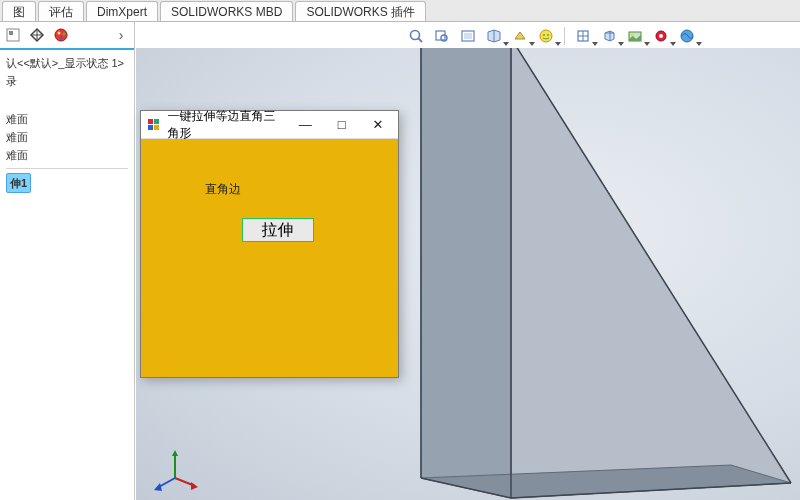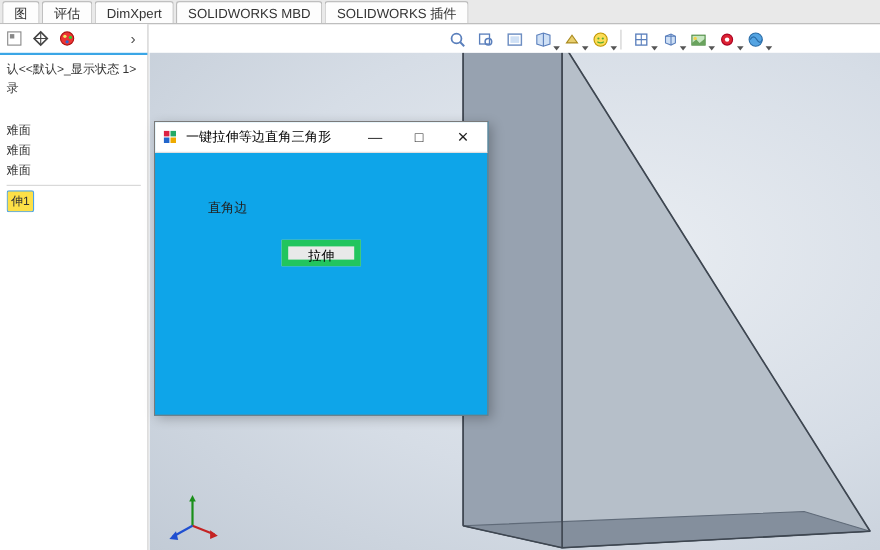--- a/index.html
+++ b/index.html
@@ -68,42 +68,43 @@
   .leftpanel .lp-head {
     height: 28px;
     border-bottom: 2px solid #3aa6e6;
     display: flex; align-items: center; gap: 6px;
     padding-left: 4px;
   }
   .lp-ico { width: 18px; height: 18px; display: flex; align-items:center; justify-content:center; }
   .lp-body { padding: 4px 6px; font-size: 11px; color: #333; line-height: 18px; }
   .tree-item { white-space: nowrap; overflow: hidden; }
   .tree-sel {
-    background: #fde047;
+    background: #7dd3fc;
     border: 1px solid #4aa3ea;
     display: inline-block;
     padding: 0 3px;
     border-radius: 2px;
+    font-weight: bold;
   }
   .tree-divider { border-top:1px solid #d5d5d5; margin:4px 0; }
   
   .viewport {
     position: absolute;
     left: 136px; right: 0; top: 48px; bottom: 0;
     background: radial-gradient(ellipse at 65% 40%, #e9edf2 0%, #d6dde6 55%, #c2cbd6 100%);
     overflow: hidden;
   }
   .viewport svg.model { position: absolute; left: 0; top: 0; }
   .triad { position: absolute; left: 15px; bottom: 6px; }
   
   .dialog {
     position: absolute;
     left: 140px; top: 110px;
-    width: 304px; height: 268px;
-    background: #0ea5e9;
+    width: 259px; height: 268px;
+    background: #eab308;
     border: 1px solid #7a7a7a;
     box-shadow: 3px 3px 10px rgba(0,0,0,0.25);
   }
   .dlg-title {
     height: 28px;
     background: #fff;
     border-bottom: 1px solid #ddd;
     display: flex; align-items: center;
     padding: 0 2px 0 6px;
     font-size: 12px;
@@ -113,37 +114,37 @@
     margin-right: 6px;
     display: flex; align-items:center; justify-content:center;
   }
   .dlg-title .spacer { flex: 1; }
   .dlg-title .winbtn {
     width: 40px; height: 26px;
     display: flex; align-items:center; justify-content:center;
     font-size: 13px; color: #222;
     cursor: pointer;
   }
-  .dlg-body { padding: 24px 18px; }
+  .dlg-body { padding: 24px 18px; margin-left: 16px; }
   .field-row { display:flex; align-items:center; margin: 18px 0; }
   .field-row label { width: 80px; text-align: right; padding-right: 14px; color:#222; font-size:12px; }
   .field-row input {
     width: 100px; height: 20px;
     border: 1px solid #7a7a7a;
     padding: 0 4px;
     font-size: 12px;
     background: #fff;
   }
   .dlg-btn {
     display: block;
     margin: 20px auto 0;
     width: 72px; height: 24px;
     background: #e9e9e9;
-    border: 6px solid #22c55e;
-    font-size: 12px;
+    border: 1px solid #22c55e;
+    font-size: 16px;
     cursor: pointer;
   }
 </style>
 </head>
 <body>
 
 <div class="tabstrip">
   <div class="tab">图</div>
   <div class="tab">评估</div>
   <div class="tab">DimXpert</div>

